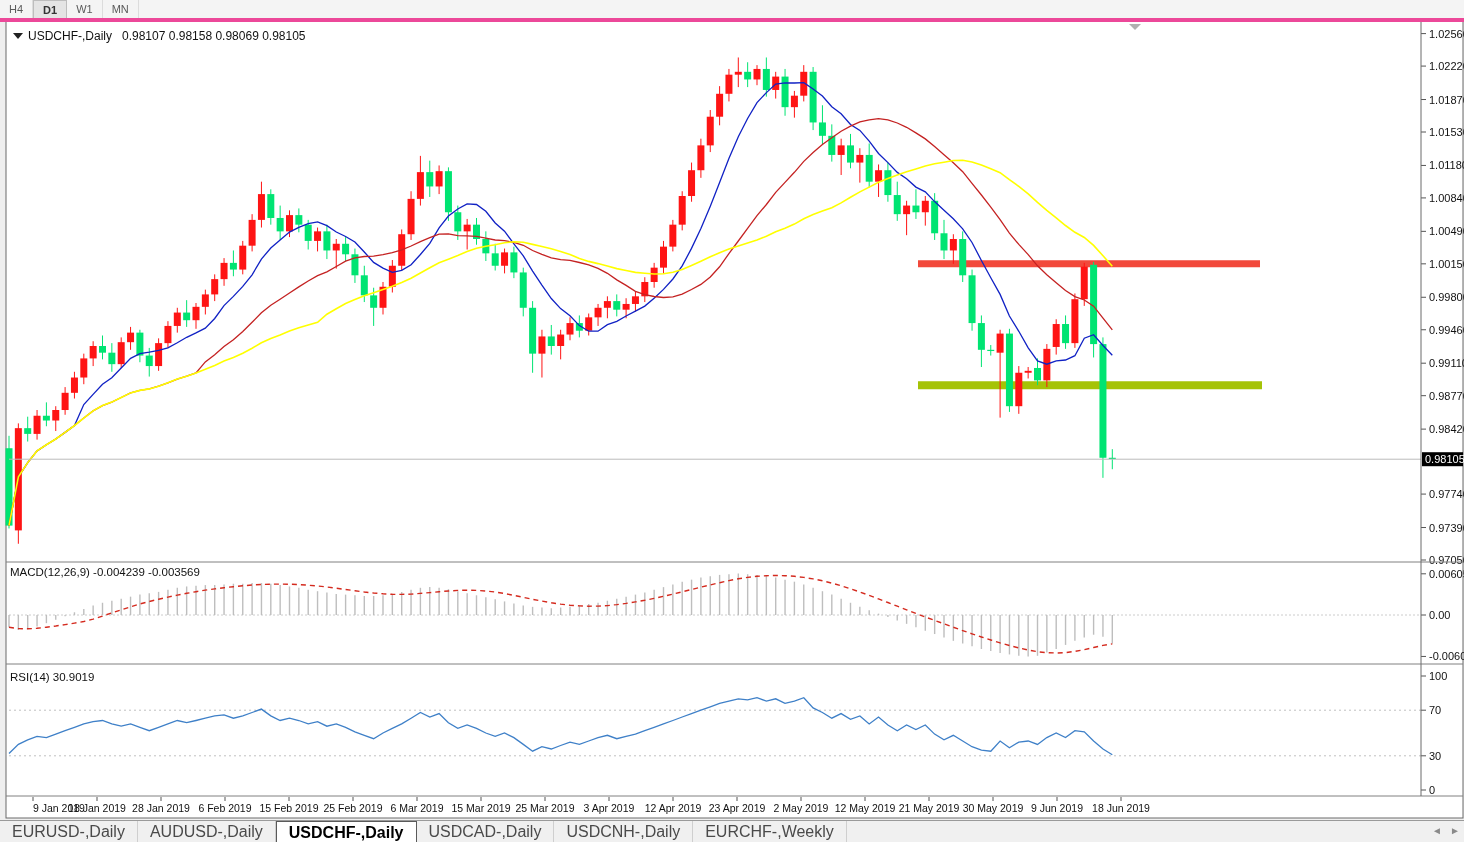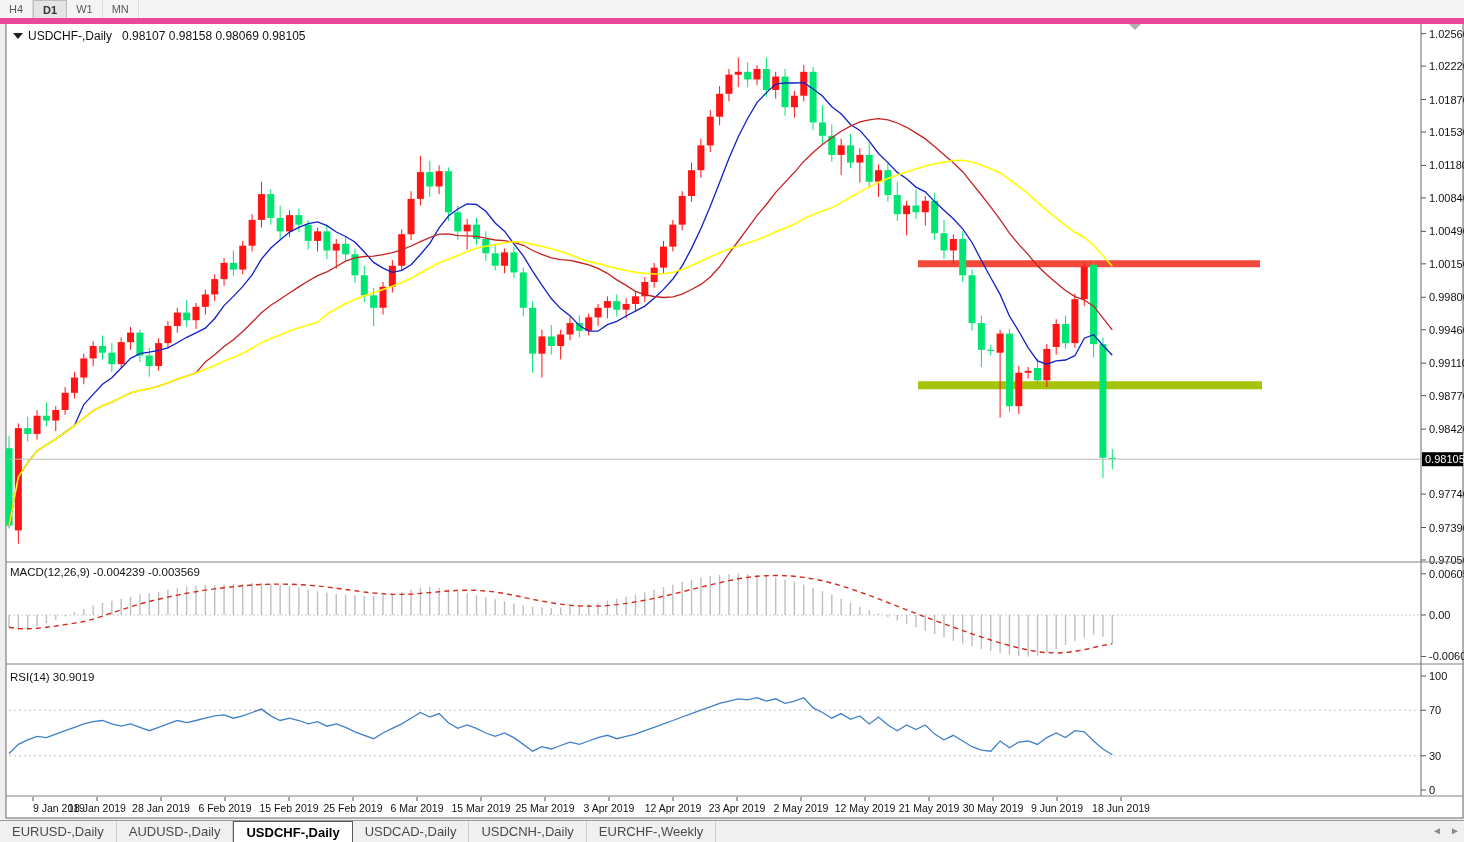--- a/index.html
+++ b/index.html
@@ -1,29 +1,29 @@
 <!DOCTYPE html>
 <html><head>
 <meta charset="utf-8">
 <style>
   html,body{margin:0;padding:0;width:1464px;height:842px;overflow:hidden;
     background:#efefef;font-family:"Liberation Sans",sans-serif;}
   #stage{position:relative;width:1464px;height:842px;}
   
   #toolbar{position:absolute;left:0;top:0;width:1464px;height:18px;background:#f4f4f4;
-    border-bottom:6px solid #ec4899;display:flex;align-items:stretch;z-index:5;}
+    border-bottom:4px solid #ec4899;display:flex;align-items:stretch;z-index:5;}
   .tfbtn{font-size:11px;color:#5a5a5a;padding:2px 9px 0 9px;border-right:1px solid #dcdcdc;
     cursor:default;line-height:14px;}
   .tfbtn.active{background:#e4e4e4;border:1px solid #bdbdbd;border-bottom:none;color:#333;font-weight:bold;}
   
   #chartsvg{position:absolute;left:0;top:0;z-index:1;}
   
   #tabbar{position:absolute;left:0;top:820px;width:1464px;height:22px;background:#f0f0f0;
     border-top:1px solid #9a9a9a;display:flex;align-items:stretch;z-index:5;}
-  .tab{font-size:13px;color:#4a4a4a;padding:3px 12px 0 12px;border-right:1px solid #cfcfcf;
+  .tab{font-size:16px;color:#4a4a4a;padding:3px 12px 0 12px;border-right:1px solid #cfcfcf;
     white-space:nowrap;line-height:16px;cursor:default;}
   .tab.active{background:#ffffff;border:1px solid #5a5a5a;border-bottom:none;font-weight:bold;color:#000;}
   #tabspacer{flex:1;}
   .tabarrow{width:18px;font-size:10px;color:#8a8a8a;text-align:center;padding-top:4px;cursor:default;}
   svg text{font-family:"Liberation Sans",sans-serif;}
 </style>
 </head>
 <body>
 <div id="stage">
 

